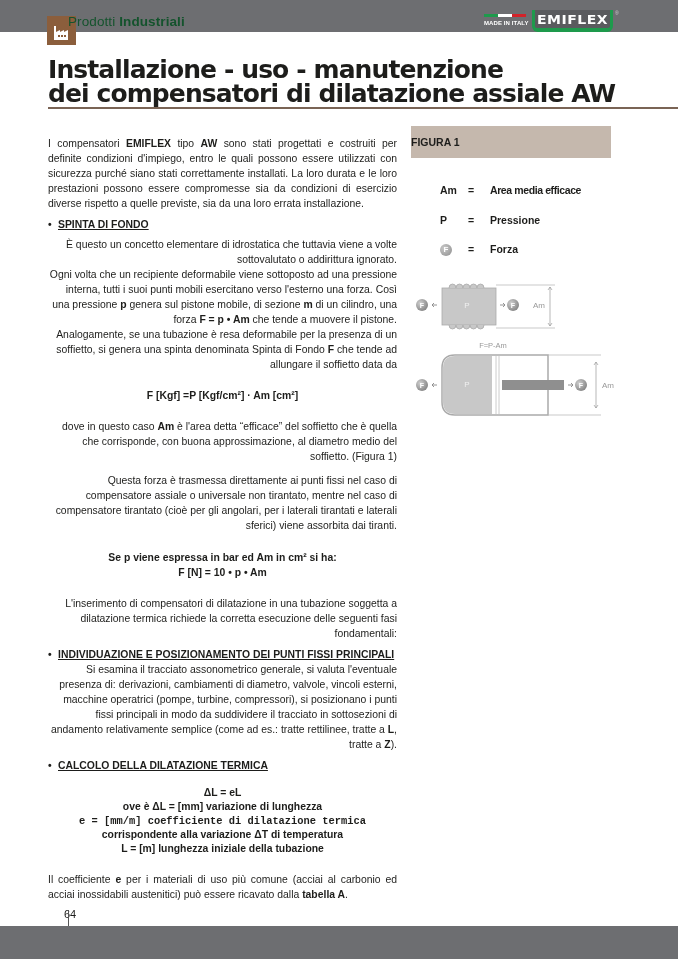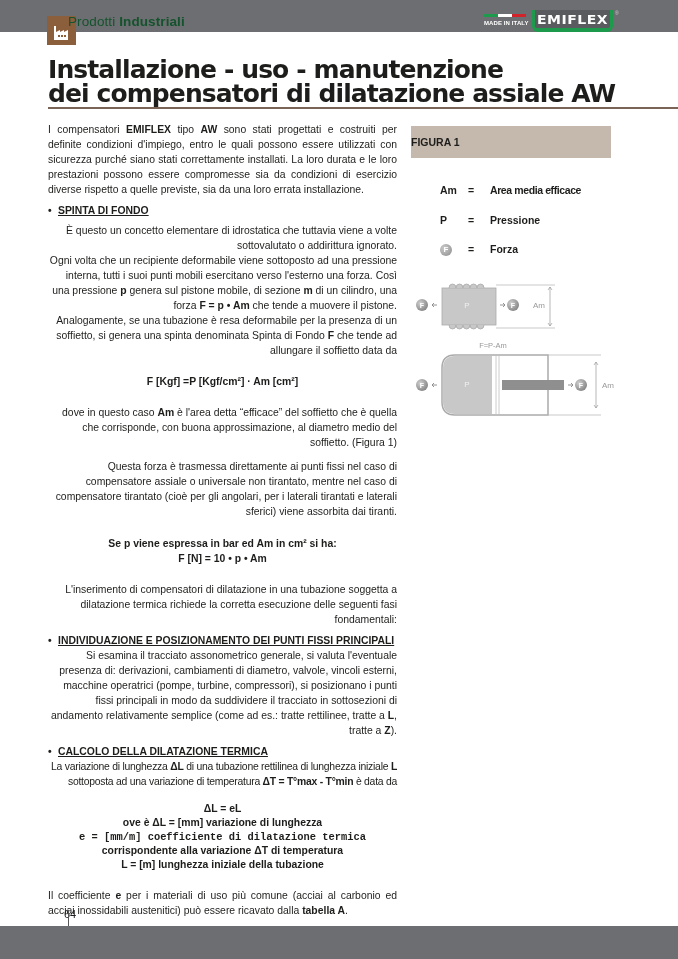--- a/index.html
+++ b/index.html
@@ -15,21 +15,21 @@
   .flag { display: flex; height: 3px; width: 42px; }
   .flag span { flex: 1; }
   .made-italy-text { font-size: 6px; font-weight: bold; color: #ffffff; letter-spacing: 0.1px; margin-top: 3px; white-space: nowrap; }
   .logo { position: absolute; left: 532px; top: 10px; width: 81px; height: 22px; background: #5a5b5e; border-left: 3px solid #1e9a4c; border-right: 3px solid #1e9a4c; border-bottom: 4px solid #1e9a4c; border-radius: 0 0 6px 6px; display: flex; align-items: center; justify-content: center; }
   .logo-text { color: #ffffff; font-weight: bold; font-size: 14px; letter-spacing: 0.5px; font-family: "DejaVu Sans", sans-serif; transform: scaleY(0.9); }
   .logo-reg { position: absolute; left: 615px; top: 10px; font-size: 5px; color: #cfcfcf; }
 
   .page-title { position: absolute; left: 48px; top: 58px; width: 620px; font-family: "DejaVu Sans", sans-serif; font-weight: bold; font-size: 25px; line-height: 24px; letter-spacing: -0.9px; color: #1d1d1b; }
   .title-rule { position: absolute; left: 48px; top: 107px; width: 630px; height: 2px; background: #7a6455; }
 
-  .col-left { position: absolute; left: 48px; top: 122px; width: 349px; font-size: 10.4px; line-height: 15px; color: #1d1d1b; }
+  .col-left { position: absolute; left: 48px; top: 136px; width: 349px; font-size: 10.4px; line-height: 15px; color: #1d1d1b; }
   .col-left p { text-align: right; }
   .just { text-align: justify !important; }
   .gap-s { margin-top: 5px; }
   .gap-m { margin-top: 9px; }
   .section-head { font-weight: bold; margin-top: 6px; display: flex; align-items: center; }
   .section-head .dot { display: inline-block; width: 10px; font-weight: bold; }
   .section-head .lbl { text-decoration: underline; }
   .formula { text-align: center !important; font-weight: bold; }
   b { font-weight: bold; }
 
@@ -112,23 +112,20 @@
     <span class="lbl">INDIVIDUAZIONE E POSIZIONAMENTO DEI PUNTI FISSI PRINCIPALI</span>
   </div>
   <p>
     <span>Si esamina il tracciato assonometrico generale, si valuta l'eventuale presenza di: derivazioni, cambiamenti di diametro, valvole, vincoli esterni, macchine operatrici (pompe, turbine, compressori), si posizionano i punti fissi principali in modo da suddividere il tracciato in sottosezioni di andamento relativamente semplice (come ad es.: tratte rettilinee, tratte a </span><b>L</b><span>, tratte a </span><b>Z</b><span>).</span>
   </p>
 
   <div class="section-head" style="margin-top:6px;">
     <span class="dot">•</span>
     <span class="lbl">CALCOLO DELLA DILATAZIONE TERMICA</span>
   </div>
-  <p style="letter-spacing:-0.25px;">
-    <span>La variazione di lunghezza </span><b>ΔL</b><span> di una tubazione rettilinea di lunghezza iniziale </span><b>L</b><span> sottoposta ad una variazione di temperatura </span><b>ΔT = T°max - T°min</b><span> è data da</span>
-  </p>
   <div style="margin-top:13px;">
     <p class="formula" style="line-height:14px;">ΔL = eL</p>
     <p class="formula" style="line-height:14px;">ove è ΔL = [mm] variazione di lunghezza</p>
     <p class="formula" style="line-height:14px;font-family:Liberation Mono, monospace;">e = [mm/m] coefficiente di dilatazione termica</p>
     <p class="formula" style="line-height:14px;">corrispondente alla variazione ΔT di temperatura</p>
     <p class="formula" style="line-height:14px;">L = [m] lunghezza iniziale della tubazione</p>
   </div>
   <p class="just" style="margin-top:16px;">
     <span>Il coefficiente </span><b>e</b><span> per i materiali di uso più comune (acciai al carbonio ed acciai inossidabili austenitici) può essere ricavato dalla </span><b>tabella A</b><span>.</span>
   </p>

